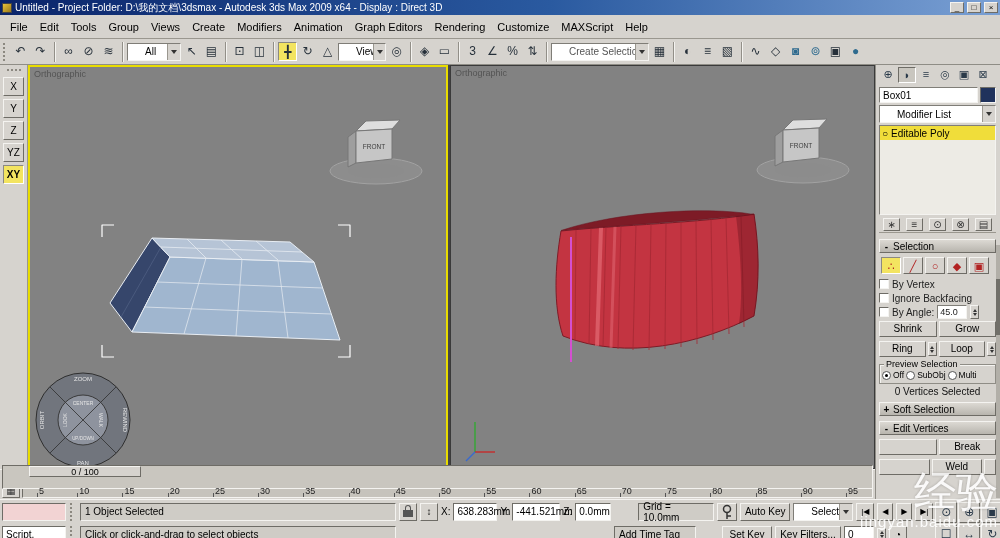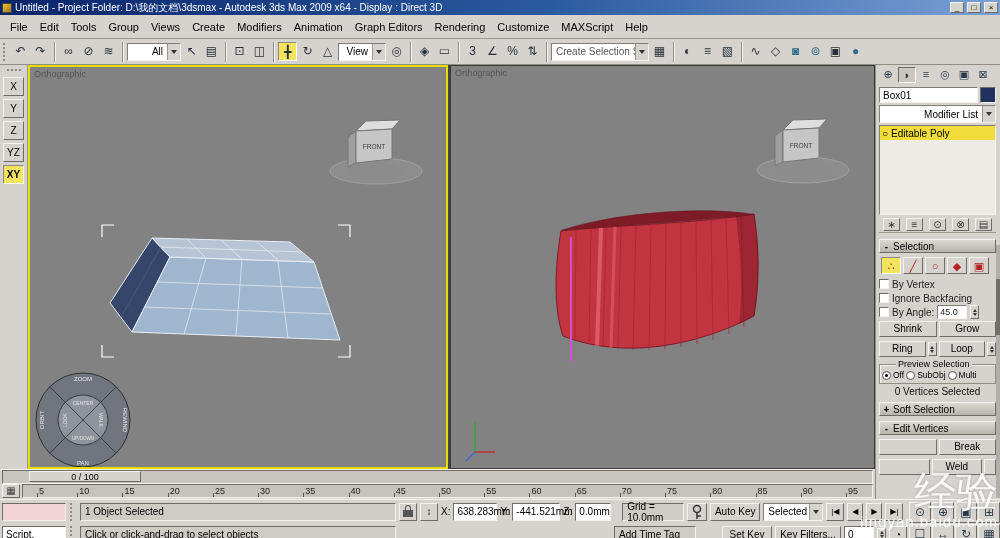--- a/index.html
+++ b/index.html
@@ -13,41 +13,41 @@
   .menubar{height:24px;display:flex;align-items:center;background:#d6d3ce;border-bottom:1px solid #9a978f;padding-left:4px;}
   .menu-item{padding:1px 6px;font-size:11px;white-space:nowrap;}
   
   .toolbar{height:26px;display:flex;align-items:center;background:#d6d3ce;border-bottom:1px solid #8f8d86;padding:0 2px;gap:1px;}
   .grip{width:4px;height:18px;border-left:2px dotted #8b8880;margin:0 3px 0 1px;}
   .tbtn{width:19px;height:19px;line-height:18px;text-align:center;font-size:12px;color:#26303a;flex:0 0 auto;}
   .tbtn.active{background:#f3e460;border:1px solid;border-color:#8b8982 #fff #fff #8b8982;}
   .tbtn.teal{color:#2e6a8e;}
   .sep{width:1px;height:20px;background:#928f88;box-shadow:1px 0 0 #f4f3f0;margin:0 3px;flex:0 0 auto;}
   .dd{display:inline-flex;align-items:center;height:18px;background:#fff;border:1px solid;border-color:#7f7d77 #f4f3f0 #f4f3f0 #7f7d77;font-size:10px;flex:0 0 auto;}
-  .dd-txt{flex:1;padding:0 4px;white-space:nowrap;overflow:hidden;text-align:right;}
+  .dd-txt{flex:1;padding:0 17px;white-space:nowrap;overflow:hidden;}
   .dd-txt.placeholder{color:#555;}
   .dd-ar{width:13px;height:16px;background:#d6d3ce;border-left:1px solid #9a978f;display:flex;align-items:center;justify-content:center;}
   .arr-dn{width:0;height:0;border:3px solid transparent;border-top:4px solid #333;margin-top:3px;}
   
   .main{display:flex;height:434px;}
   .main-left{width:875px;display:flex;flex-direction:column;}
   .viewrow{height:404px;display:flex;}
   .axisbar{width:28px;background:#d6d3ce;border-right:1px solid #9a978f;display:flex;flex-direction:column;align-items:center;padding-top:4px;gap:3px;}
   .axgrip{width:14px;height:3px;border-top:2px dotted #8b8880;margin-bottom:2px;}
   .axbtn{width:21px;height:19px;background:#d6d3ce;border:1px solid;border-color:#f4f3f0 #6e6c66 #6e6c66 #f4f3f0;font-size:10px;text-align:center;line-height:17px;}
   .axbtn.active{background:#f3e460;border-color:#8b8982 #fff #fff #8b8982;font-weight:bold;}
   .vp-area{flex:1;background:#454545;display:flex;gap:2px;}
   .vp{position:relative;background:#828282;overflow:hidden;}
   .vp.left{width:420px;border:2px solid #e8dc00;}
   .vp.right{flex:1;border:1px solid #3a3a3a;}
   .vp svg{position:absolute;left:0;top:0;}
   .vp-label{position:absolute;top:2px;left:4px;color:#545454;font-size:9px;z-index:2;}
   
   .timeline{height:15px;display:flex;align-items:center;background:#d6d3ce;border-top:1px solid #f4f3f0;padding:0 2px;}
-  .ts-track{flex:1;height:14px;background:#c9c6bf;border:1px solid;border-color:#6e6c66 #f4f3f0 #f4f3f0 #6e6c66;position:relative;}
+  .ts-track{flex:1;height:24px;background:#c9c6bf;border:1px solid;border-color:#6e6c66 #f4f3f0 #f4f3f0 #6e6c66;position:relative;}
   .ts-handle{position:absolute;left:26px;top:0;width:112px;height:11px;background:#d6d3ce;border:1px solid;border-color:#f4f3f0 #6e6c66 #6e6c66 #f4f3f0;font-size:9px;text-align:center;line-height:10px;}
   .trackbar{height:15px;display:flex;align-items:stretch;background:#d6d3ce;padding:0 2px 1px 2px;gap:2px;}
   .tb-btn{width:18px;background:#d6d3ce;border:1px solid;border-color:#f4f3f0 #6e6c66 #6e6c66 #f4f3f0;font-size:10px;text-align:center;line-height:12px;color:#333;}
   .ruler{flex:1;background:#c6c3bc;border:1px solid;border-color:#6e6c66 #f4f3f0 #f4f3f0 #6e6c66;display:flex;justify-content:space-between;padding:0 14px;font-size:9px;color:#222;}
   .tick{position:relative;line-height:12px;padding-left:2px;}
   .tick::before{content:"";position:absolute;left:0;bottom:0;width:1px;height:4px;background:#555;}
   
   .cmdpanel{flex:1;background:#d6d3ce;border-left:1px solid #8f8d86;padding:1px 4px 0 3px;position:relative;display:flex;flex-direction:column;font-size:10px;}
   .cp-tabs{height:18px;display:flex;gap:1px;align-items:center;margin-bottom:1px;}
   .cp-tab{width:18px;height:16px;text-align:center;line-height:15px;font-size:11px;color:#2a3a4a;}
@@ -67,21 +67,21 @@
   .so-btn.active{background:#f3e460;border-color:#8b8982 #fff #fff #8b8982;}
   .chk-row{display:flex;align-items:center;gap:3px;height:14px;color:#222;}
   .chk{width:10px;height:10px;background:#fff;border:1px solid;border-color:#6e6c66 #f4f3f0 #f4f3f0 #6e6c66;flex:0 0 auto;}
   .num-fld{width:30px;height:14px;background:#fff;border:1px solid;border-color:#807e78 #f4f3f0 #f4f3f0 #807e78;font-size:9px;display:flex;align-items:center;padding:0 2px;}
   .spin{display:flex;flex-direction:column;justify-content:center;gap:1px;width:9px;height:14px;background:#d6d3ce;border:1px solid;border-color:#f4f3f0 #6e6c66 #6e6c66 #f4f3f0;align-items:center;}
   .spin i{display:block;width:0;height:0;border:2px solid transparent;}
   .spin i.up{border-bottom:3px solid #333;}
   .spin i.dn{border-top:3px solid #333;}
   .pbtn{flex:1;height:16px;background:#d6d3ce;border:1px solid;border-color:#f4f3f0 #6e6c66 #6e6c66 #f4f3f0;font-size:10px;text-align:center;line-height:14px;}
   .grp{border:1px solid #8f8d86;box-shadow:inset 1px 1px 0 #f4f3f0;margin:5px 0 2px 0;padding:5px 2px 3px 2px;position:relative;}
-  .grp-title{position:absolute;top:-6px;left:16px;background:#d6d3ce;padding:0 2px;font-size:9px;}
+  .grp-title{position:absolute;top:-6px;left:4px;background:#d6d3ce;padding:0 2px;font-size:9px;}
   .radio-row{display:flex;align-items:center;gap:2px;font-size:8.5px;}
   .radio{width:9px;height:9px;border-radius:50%;background:#fff;border:1px solid #555;position:relative;flex:0 0 auto;}
   .radio.sel::after{content:"";position:absolute;left:2px;top:2px;width:3px;height:3px;border-radius:50%;background:#000;}
   .cp-status{text-align:center;height:13px;color:#111;}
   .sbox{width:12px;height:16px;background:#d6d3ce;border:1px solid;border-color:#f4f3f0 #6e6c66 #6e6c66 #f4f3f0;}
   .cp-scrollbar{position:absolute;right:0;top:180px;width:4px;height:253px;background:#b2afa8;}
   .cp-scrollbar i{display:block;width:100%;height:56px;margin-top:34px;background:#716f69;}
   
   .statusbar{height:47px;border-top:1px solid #f4f3f0;background:#d6d3ce;display:flex;}
   .sb-cols{flex:1;display:flex;flex-direction:column;}
@@ -467,21 +467,21 @@
       <span class="rbtn" style="width:18px">
           <span class="lockicon"></span>
         </span>
       <span class="rbtn" style="width:18px">↕</span>
       <span class="coordlbl">X:</span>
       <span class="wfld" style="width:44px">638.283mm</span>
       <span class="coordlbl">Y:</span>
       <span class="wfld" style="width:48px">-441.521mm</span>
       <span class="coordlbl">Z:</span>
       <span class="wfld" style="width:36px">0.0mm</span>
-      <span class="sfld" style="width:62px;margin-left:8px">Grid = 10.0mm</span>
+      <span class="sfld" style="width:76px;margin-left:24px">Grid = 10.0mm</span>
       <span class="rbtn" style="width:20px">
         <svg width="12" height="16">
             <circle cx="6" cy="5" r="3.5" fill="none" stroke="#333" stroke-width="1.5"></circle>
             <line x1="6" y1="8.5" x2="6" y2="15" stroke="#333" stroke-width="1.5"></line>
             <line x1="6" y1="12" x2="10" y2="12" stroke="#333" stroke-width="1.5"></line>
           </svg>
       </span>
       <span class="rbtn" style="width:50px">Auto Key</span>
       <span class="dd" style="width:60px">
         <span class="dd-txt">Selected</span>

